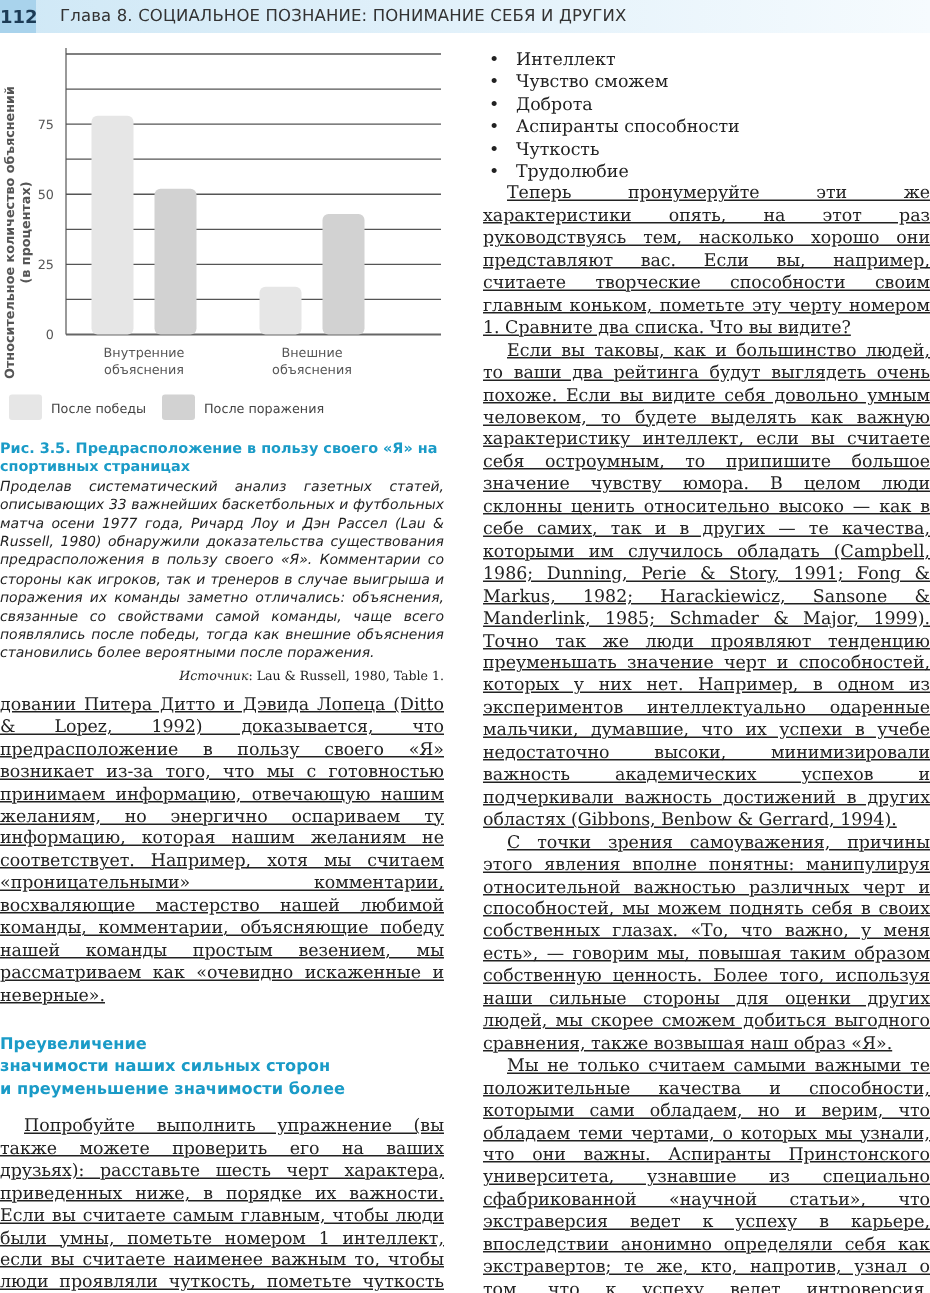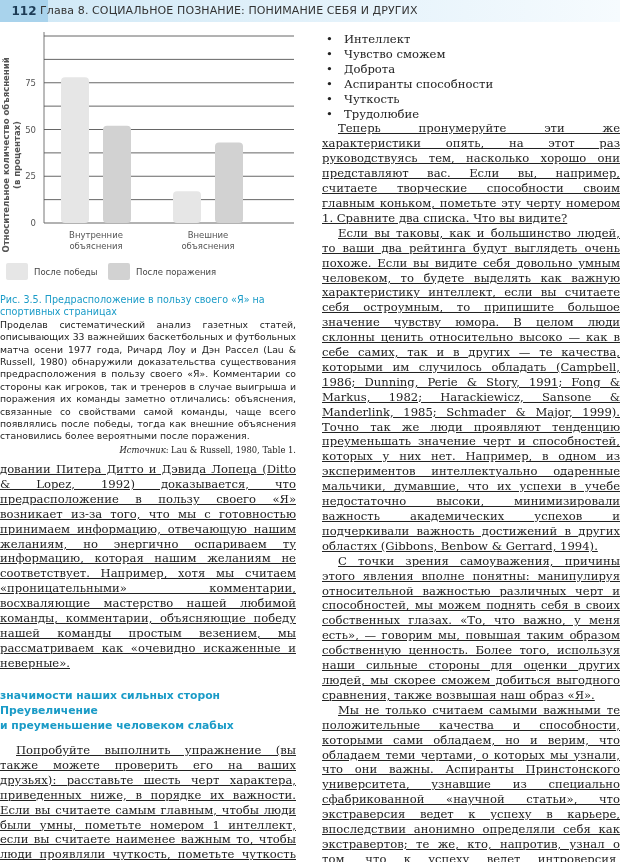--- a/index.html
+++ b/index.html
@@ -1,29 +1,29 @@
 <!DOCTYPE html>
 <html><head>
 <meta charset="utf-8">
 <style>
   html, body { margin:0; padding:0; }
   body { width:620px; height:862px; background:#fff; position:relative; overflow:hidden;
          font-family:"DejaVu Serif", serif; color:#222; }
   .header { position:absolute; left:0; top:0; width:620px; height:22px;
             background:linear-gradient(to right,#cfe8f6 0%,#e6f3fb 60%,#f6fbfe 100%); }
-  .pageno { position:absolute; left:0; top:0; width:48px; height:22px; background:#a9d3ec;
+  .pageno { position:absolute; left:0; top:0; width:24px; height:22px; background:#a9d3ec;
             font-family:"DejaVu Sans", sans-serif; font-weight:bold; font-size:12px; color:#1c3b55;
             line-height:22px; text-align:center; }
   .running { position:absolute; left:40px; top:0; line-height:22px; font-family:"DejaVu Sans", sans-serif;
              font-size:11px; color:#333; letter-spacing:0.1px; }
   .figure { position:absolute; left:0; top:30px; width:296px; height:258px; background:#fff; }
   .caption { position:absolute; left:0; top:294px; width:296px; font-family:"DejaVu Sans", sans-serif;
              font-size:9.3px; line-height:12.4px; color:#222; }
-  .caption .ctitle { color:#1a9bc7; font-weight:normal; font-size:9.6px; }
-  .caption .cbody { text-align:justify; }
+  .caption .ctitle { color:#1a9bc7; font-weight:bold; font-size:9.6px; }
+  .caption .cbody { text-align:justify;font-style:italic; }
   .caption .src { text-align:right; font-family:"DejaVu Serif", serif; font-size:8.4px; margin-top:1px; }
   .caption .src i { }
   .col { position:absolute; font-size:11.6px; line-height:14.9px; text-align:justify; hyphens:manual; }
   .col p { margin:0; text-indent:16px;text-decoration:underline; }
   .col p.noind { text-indent:0; }
   .leftcol { left:0; top:462px; width:296px; }
   .rightcol { left:322px; top:32px; width:298px; }
   .sechead { position:absolute; left:0; top:688px; width:296px; font-family:"DejaVu Sans", sans-serif;
              font-weight:bold; color:#1a9bc7; font-size:10.8px; line-height:15px; }
   .leftcol2 { left:0; top:743px; width:296px; }
@@ -87,23 +87,23 @@
   <div class="ctitle">Рис. 3.5. Предрасположение в пользу своего «Я» на спортивных страницах</div>
   <div class="cbody">Проделав систематический анализ газетных статей, описывающих 33 важнейших баскетбольных и футбольных матча осени 1977 года, Ричард Лоу и Дэн Рассел (Lau &amp; Russell, 1980) обнаружили доказательства существования предрасположения в пользу своего «Я». Комментарии со стороны как игроков, так и тренеров в случае выигрыша и поражения их команды заметно отличались: объяснения, связанные со свойствами самой команды, чаще всего появлялись после победы, тогда как внешние объяснения становились более вероятными после поражения.</div>
   <div class="src"><i>Источник</i><span>: Lau &amp; Russell, 1980, Table 1.</span></div>
 </div>
 
 <div class="col leftcol">
   <p class="noind">довании Питера Дитто и Дэвида Лопеца (Ditto &amp; Lopez, 1992) доказывается, что предрасположение в пользу своего «Я» возникает из-за того, что мы с готовностью принимаем информацию, отвечающую нашим желаниям, но энергично оспариваем ту информацию, которая нашим желаниям не соответствует. Например, хотя мы считаем «проницательными» комментарии, восхваляющие мастерство нашей любимой команды, комментарии, объясняющие победу нашей команды простым везением, мы рассматриваем как «очевидно искаженные и неверные».</p>
 </div>
 
 <div class="sechead">
+  <div>Преувеличение</div>
   <div>значимости наших сильных сторон</div>
-  <div>Преувеличение</div>
-  <div>и преуменьшение человеком слабых</div>
+  <div>и преуменьшение значимости более</div>
 </div>
 
 <div class="col leftcol2">
   <p>Попробуйте выполнить упражнение (вы также можете проверить его на ваших друзьях): расставьте шесть черт характера, приведенных ниже, в порядке их важности. Если вы считаете самым главным, чтобы люди были умны, пометьте номером 1 интеллект, если вы считаете наименее важным то, чтобы люди проявляли чуткость, пометьте чуткость номером 6, и т. п.</p>
 </div>
 
 <div class="col rightcol">
   <ul class="traits">
     <li><span class="bullet">•</span><span>Интеллект</span></li>
     <li><span class="bullet">•</span><span>Чувство сможем</span></li>

